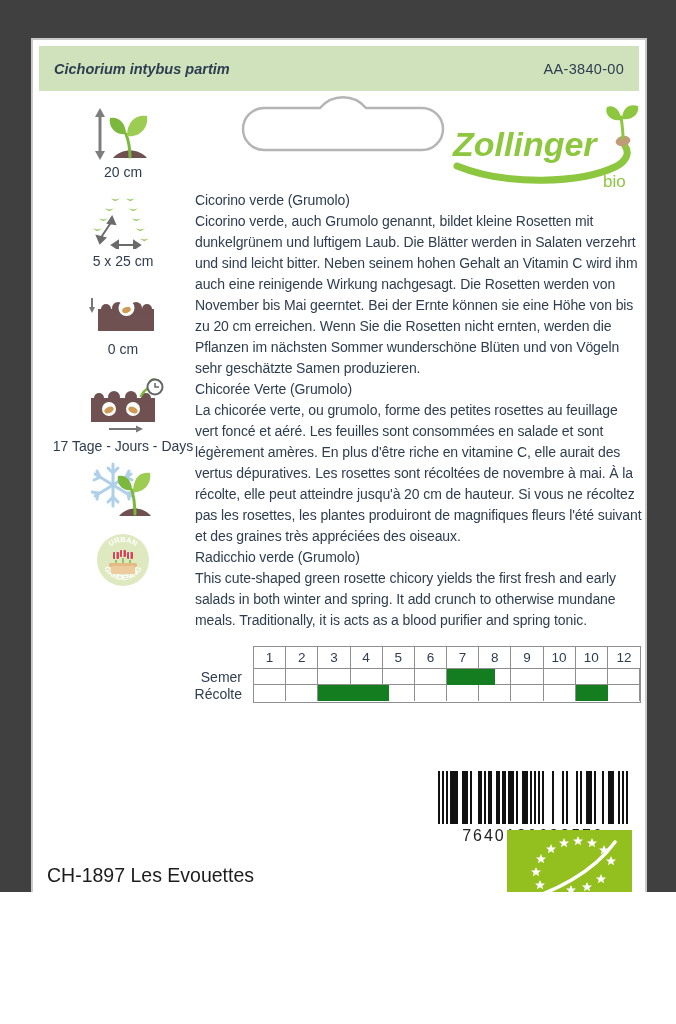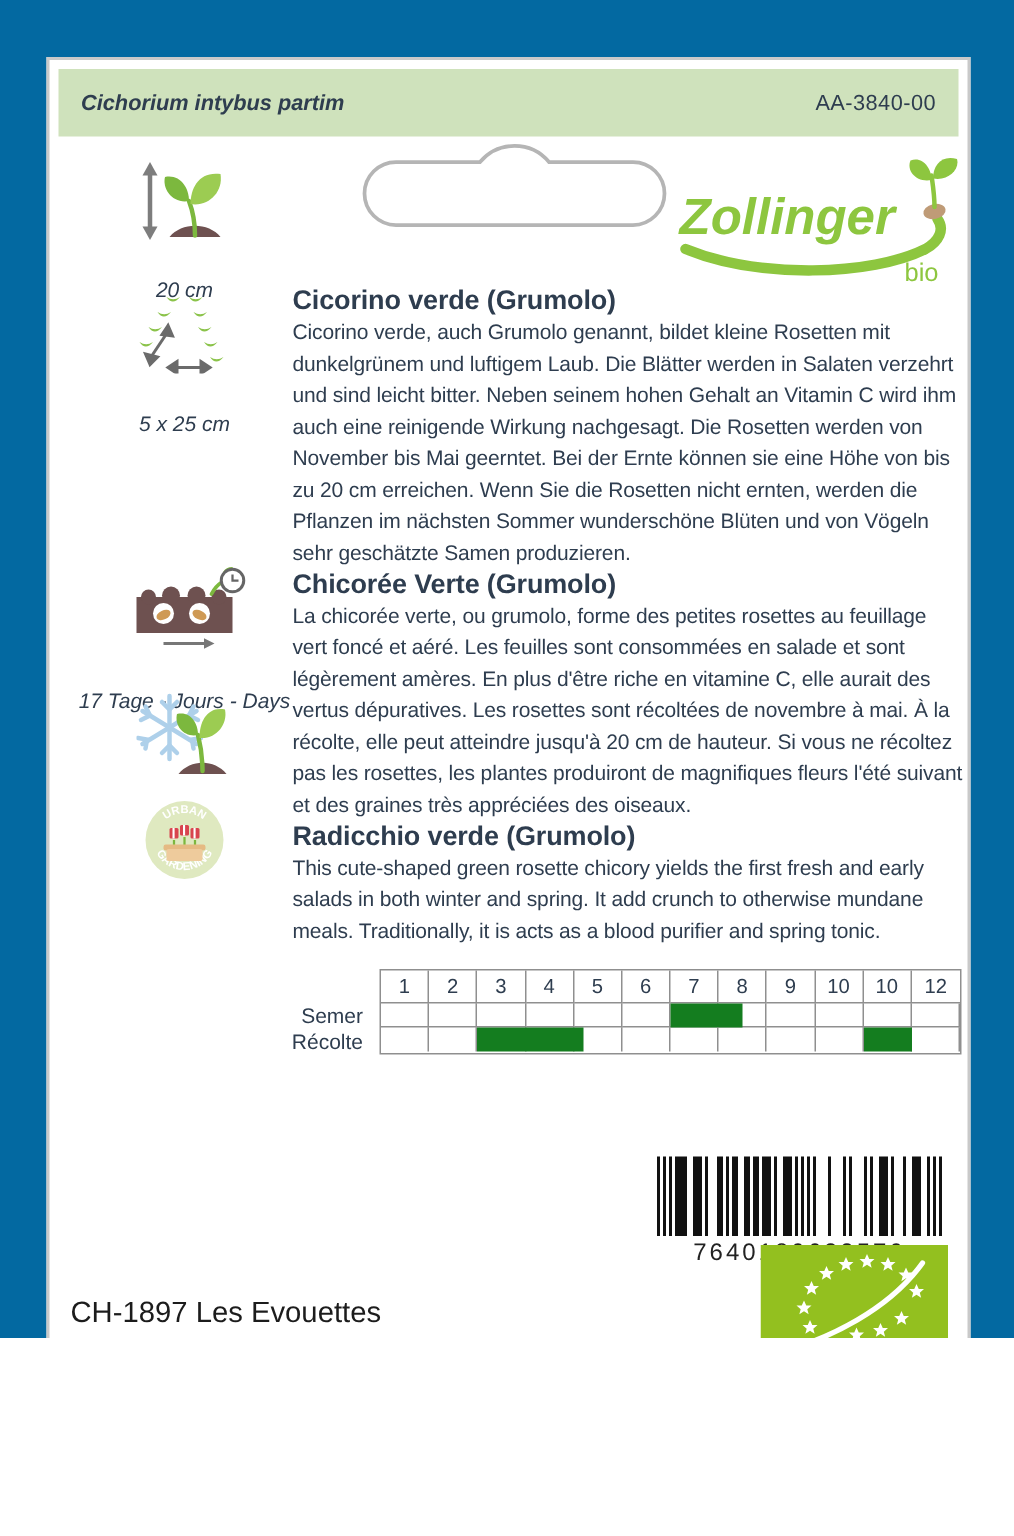--- a/index.html
+++ b/index.html
@@ -1,36 +1,36 @@
 <!DOCTYPE html>
 <html><head>
 <meta charset="utf-8">
 <style>
   html,body{margin:0;padding:0;background:#ffffff;}
-  .page{position:relative;width:676px;height:892px;background:#0369a1;overflow:hidden;
+  .page{position:relative;width:676px;height:892px;background:#404040;overflow:hidden;
         font-family:"Liberation Sans","DejaVu Sans",sans-serif;}
   .card{position:absolute;left:31px;top:38px;width:616px;height:903px;background:#fff;
         border:2px solid #c9c9c9;box-sizing:border-box;}
   
   .topbar{position:absolute;left:6px;top:6px;right:6px;height:45px;background:#cfe2bc;
           display:flex;align-items:center;justify-content:space-between;padding:0 15px;box-sizing:border-box;
           color:#2e3d4f;font-size:14.5px;}
   .species{font-style:italic;font-weight:bold;}
   .artcode{font-weight:normal;letter-spacing:.3px;}
   
   .hangtab{position:absolute;left:207px;top:55px;}
   
   .logo{position:absolute;left:418px;top:64px;}
   
   .spec{position:absolute;left:4px;width:172px;text-align:center;color:#2e3d4f;}
-  .spec-label{font-size:14px;margin-top:20px;white-space:nowrap;font-style:italic;}
+  .spec-label{font-size:14px;margin-top:0;white-space:nowrap;}
   
   .desc{position:absolute;left:162px;top:150px;width:447px;color:#2e3d4f;
         font-size:14px;line-height:21px;letter-spacing:-0.1px;}
-  .desc h3{margin:0;font-size:18px;line-height:21px;font-weight:bold;}
+  .desc h3{margin:0;font-size:14px;line-height:21px;font-weight:normal;}
   .desc p{margin:0;}
   
   .calendar{position:absolute;left:130px;top:606px;display:flex;}
   .cal-labels{width:90px;box-sizing:border-box;padding-right:11px;text-align:right;color:#2e3d4f;font-size:14px;}
   .cal-label-spacer{height:23px;}
   .cal-label{height:17px;line-height:17px;}
   .cal-grid{width:386px;border:1px solid #8f8f8f;box-sizing:content-box;}
   .cal-header{display:grid;grid-template-columns:repeat(12,1fr);height:22px;}
   .cal-header .cell{border-right:1px solid #8f8f8f;border-bottom:1px solid #8f8f8f;
         display:flex;align-items:center;justify-content:center;font-size:13.5px;color:#2e3d4f;}
@@ -110,20 +110,36 @@
           <polygon points="24,22 20,28 27,29"></polygon>
           <polygon points="12,48 9,41 17,43"></polygon>
           <line x1="28" y1="50" x2="48" y2="50"></line>
           <polygon points="24,50 30,46 30,54"></polygon>
           <polygon points="52,50 46,46 46,54"></polygon>
         </g>
       </svg>
       <div class="spec-label">5 x 25 cm</div>
     </div>
 
+    <div class="spec" style="top:255px">
+      <svg width="70" height="42" viewBox="0 0 70 42">
+        <line x1="4" y1="3" x2="4" y2="13" stroke="#777" stroke-width="2"></line>
+        <polygon points="1,12 7,12 4,18" fill="#777"></polygon>
+        <g fill="#6e5150">
+          <rect x="10" y="14" width="56" height="22"></rect>
+          <circle cx="18" cy="14" r="5"></circle>
+            <circle cx="30" cy="13" r="6"></circle>
+          <circle cx="48" cy="13" r="6"></circle>
+            <circle cx="59" cy="14" r="5"></circle>
+        </g>
+        <circle cx="38.5" cy="13" r="8" fill="#ffffff"></circle>
+        <ellipse cx="38.5" cy="15" rx="4.5" ry="2.8" fill="#cf9a55" transform="rotate(-20 38.5 15)"></ellipse>
+      </svg>
+      <div class="spec-label">0 cm</div>
+    </div>
 
     <div class="spec" style="top:338px">
       <svg width="84" height="56" viewBox="0 0 84 56">
         <g fill="#6e5150">
           <rect x="10" y="20" width="64" height="24"></rect>
           <circle cx="18" cy="20" r="5"></circle>
             <circle cx="33" cy="19" r="6"></circle>
           <circle cx="50" cy="19" r="6"></circle>
             <circle cx="65" cy="20" r="5"></circle>
         </g>

